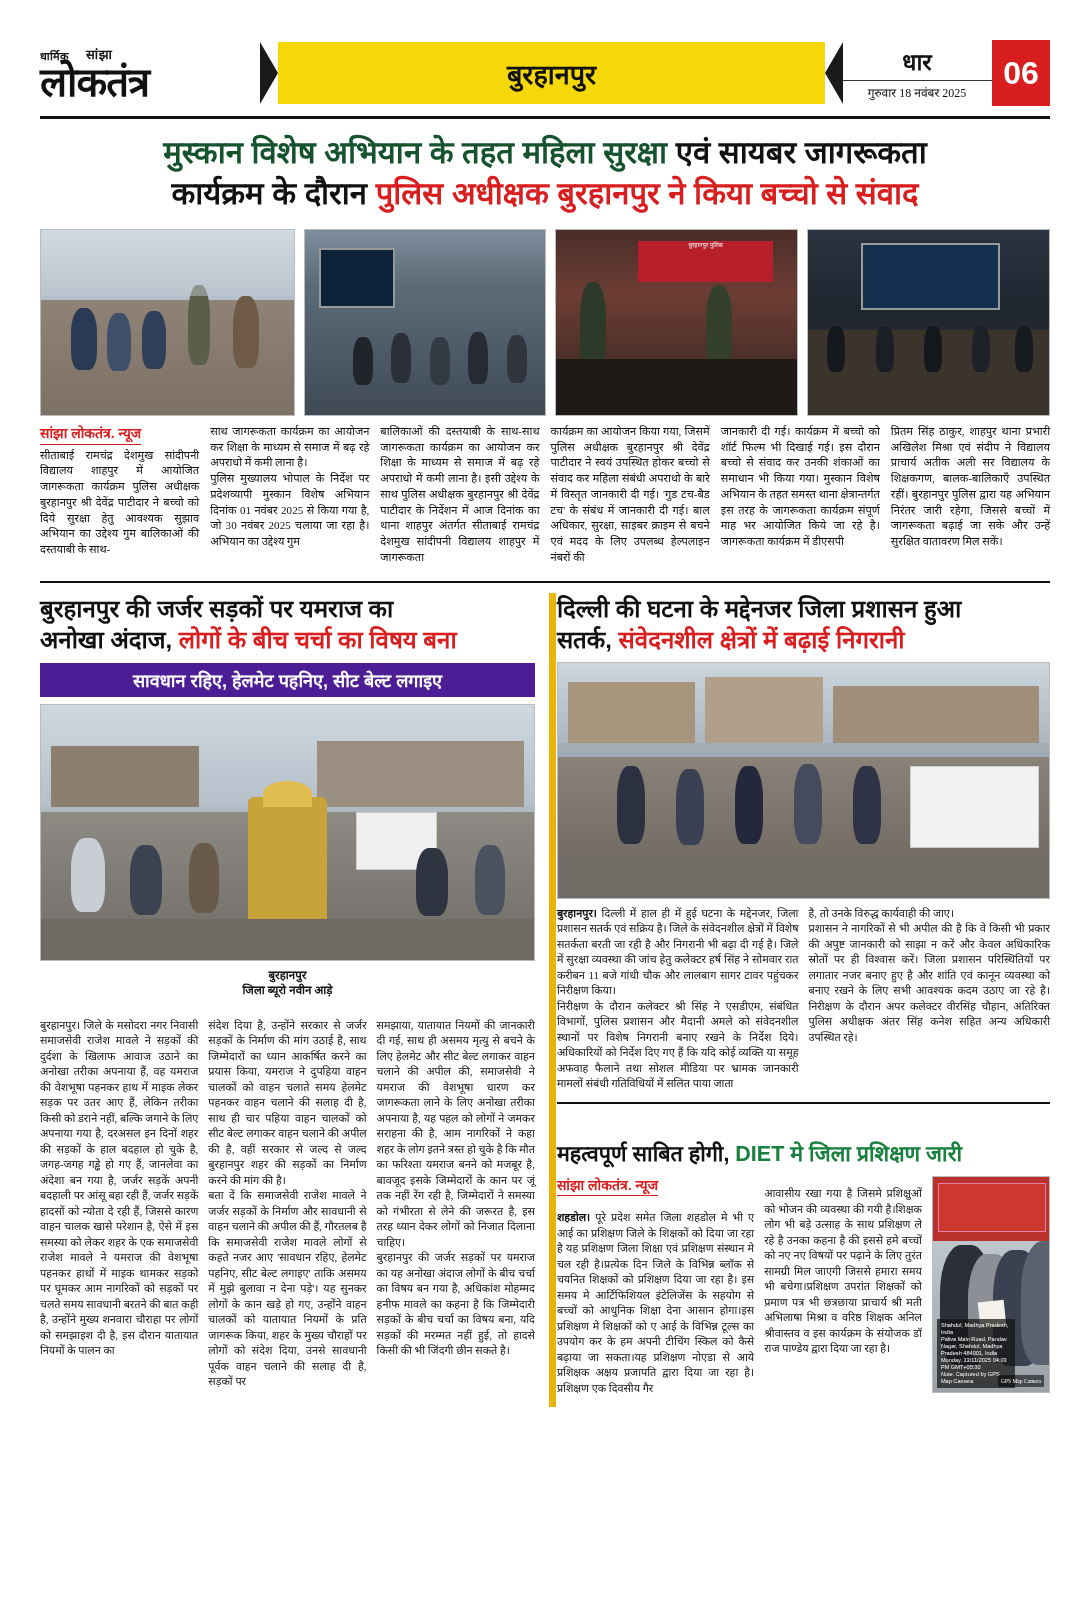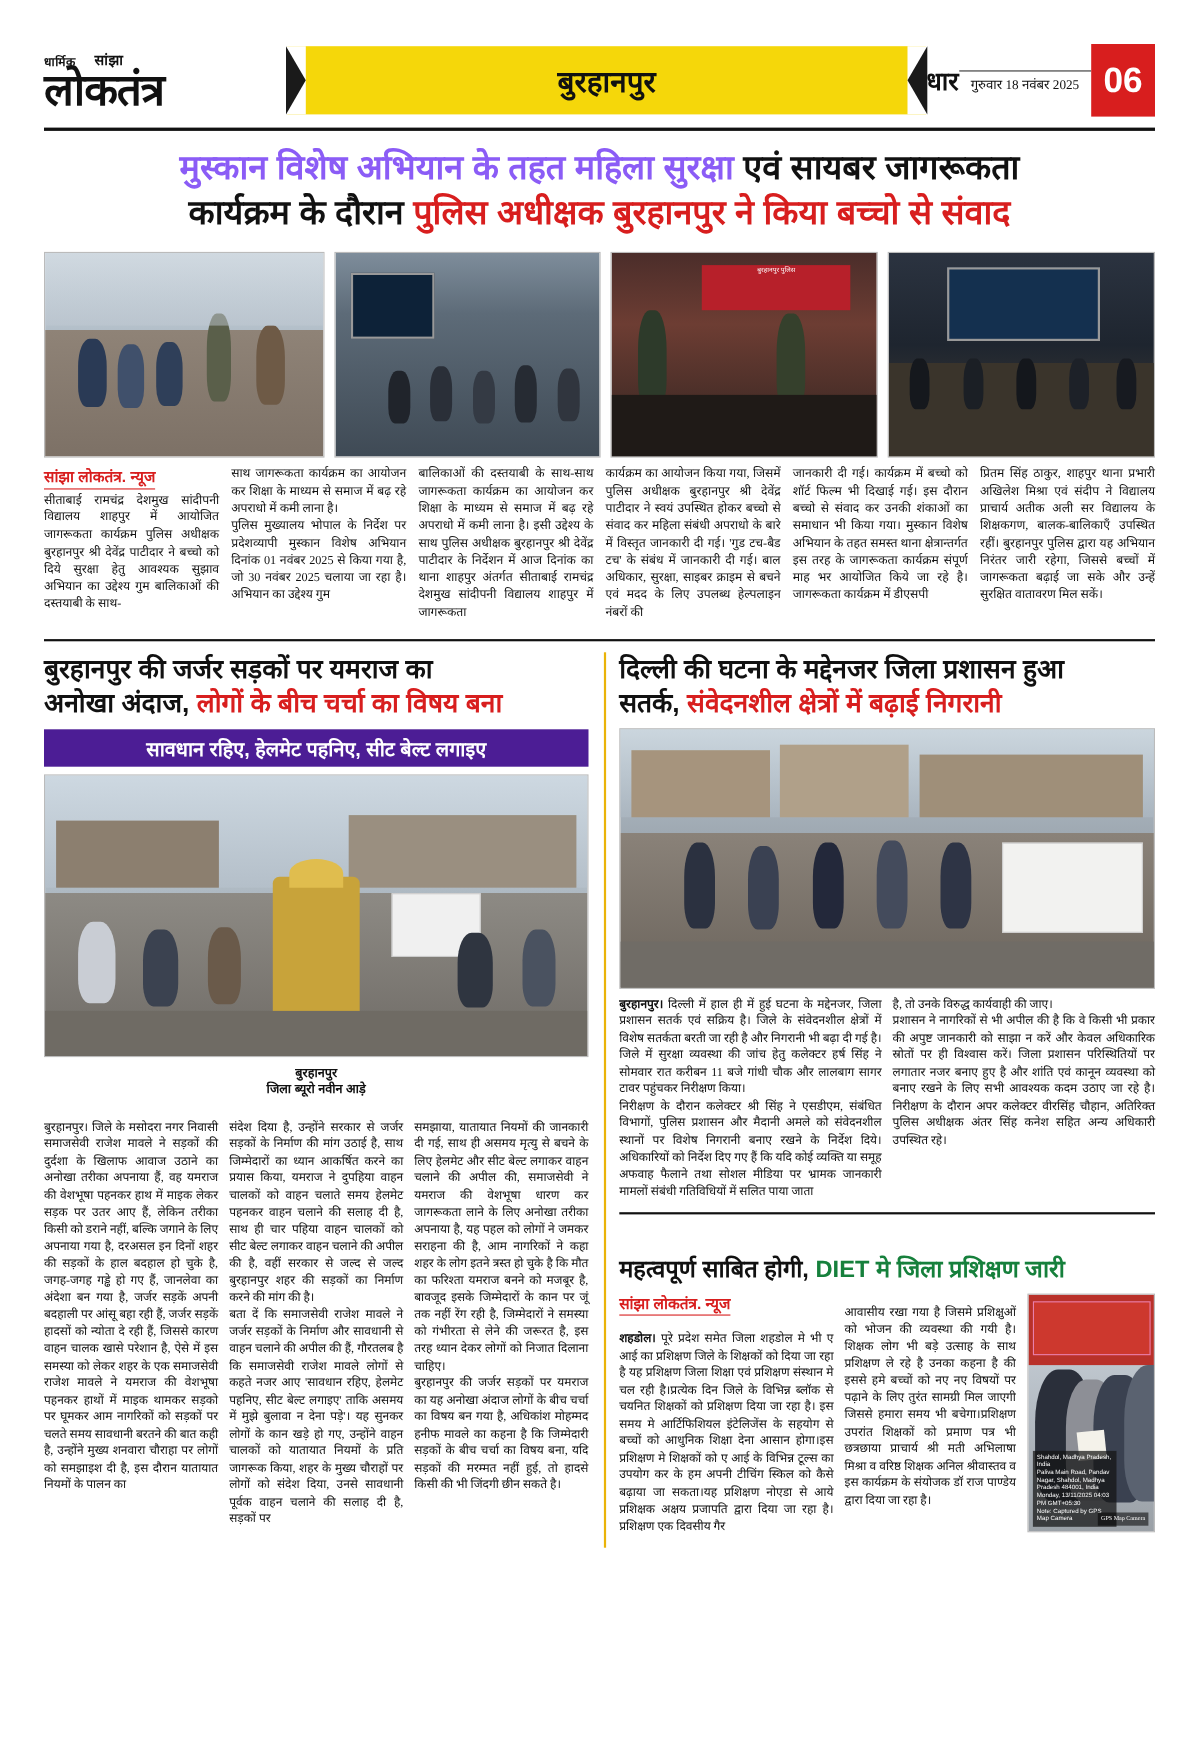--- a/index.html
+++ b/index.html
@@ -19,32 +19,32 @@
   .logo-main{font-family:"Liberation Sans",sans-serif;font-size:40px;font-weight:bold;line-height:.95;letter-spacing:-1px;}
   .yellow-band{
     flex:1;background:#f5d70a;margin:4px 0 4px 6px;display:flex;align-items:center;justify-content:center;
     position:relative;
   }
   .yellow-band:before{content:"";position:absolute;left:-1px;top:0;bottom:0;width:0;height:0;
     border-top:31px solid #ffffff;border-bottom:31px solid #ffffff;border-left:18px solid #1a1a1a;}
   .yellow-band:after{content:"";position:absolute;right:-1px;top:0;bottom:0;width:0;height:0;
     border-top:31px solid #ffffff;border-bottom:31px solid #ffffff;border-right:18px solid #1a1a1a;}
   .band-title{font-family:"Liberation Sans",sans-serif;font-weight:bold;font-size:27px;color:#111;}
-  .edition{width:150px;display:flex;flex-direction:row;align-items:center;justify-content:center;}
+  .edition{width:150px;display:flex;flex-direction:column;align-items:center;justify-content:center;}
   .edition-city{font-family:"Liberation Sans",sans-serif;font-size:23px;font-weight:bold;}
   .edition-date{font-size:12px;border-top:1px solid #333;padding-top:3px;margin-top:3px;width:100%;text-align:center;}
   .page-no{width:58px;background:#d81e1e;color:#fff;font-family:"Liberation Sans",sans-serif;
     font-size:32px;font-weight:bold;display:flex;align-items:center;justify-content:center;margin:2px 0;}
 
   .rule{height:3px;background:#111;margin:8px 40px 0 40px;}
 
   
   .lead-headline{margin:14px 40px 0 40px;text-align:center;font-family:"Liberation Sans",sans-serif;
     font-weight:bold;font-size:31px;line-height:1.32;}
-  .hl-green{color:#8b5cf6;}
+  .hl-green{color:#14532d;}
   .hl-black{color:#111;}
   .hl-red{color:#d81e1e;}
 
   
   .photo-row{display:flex;gap:9px;margin:14px 40px 0 40px;}
   .photo{height:185px;border:1px solid #bbb;position:relative;overflow:hidden;}
   .p1{flex:1.07;}
   .p2{flex:1.02;}
   .p3{flex:1.02;}
   .p4{flex:1.02;}
@@ -64,21 +64,21 @@
   .col{flex:1;font-size:11.1px;line-height:1.42;text-align:justify;}
   .byline{color:#d81e1e;font-weight:bold;font-size:14px;font-family:"Liberation Sans",sans-serif;
     border-bottom:1px solid #d81e1e;display:inline-block;margin-bottom:3px;}
   .col p{margin:0 0 5px 0;}
 
   .sep{height:2px;background:#111;margin:10px 40px 0 40px;}
 
   
   .mid{display:flex;gap:14px;margin:10px 40px 0 40px;}
   .mid-left{width:49%;}
-  .mid-right{flex:1;border-left:2px solid #eab308;padding-left:12px;}
+  .mid-right{flex:1;border-left:7px solid #eab308;padding-left:1px;}
   .mid-head{font-family:"Liberation Sans",sans-serif;font-weight:bold;font-size:24px;line-height:1.3;}
   .mid-head .red{color:#d81e1e;}
   .alert-band{background:#4c1d95;color:#fff;font-family:"Liberation Sans",sans-serif;font-weight:bold;
     font-size:18px;text-align:center;padding:5px 0;margin-top:8px;}
   .photo-wide{height:255px;margin-top:7px;border:1px solid #bbb;position:relative;overflow:hidden;
     background:linear-gradient(#c4cfd8 0%,#aeb9c2 42%,#8d8a84 42%,#6f6b66 100%);}
   .photo-mid{height:235px;margin-top:7px;border:1px solid #bbb;position:relative;overflow:hidden;
     background:linear-gradient(#b9c6d1 0%,#9fa9b2 40%,#8a8279 40%,#6b645c 100%);}
 
   .mid-cols{display:flex;gap:10px;margin-top:21px;}

